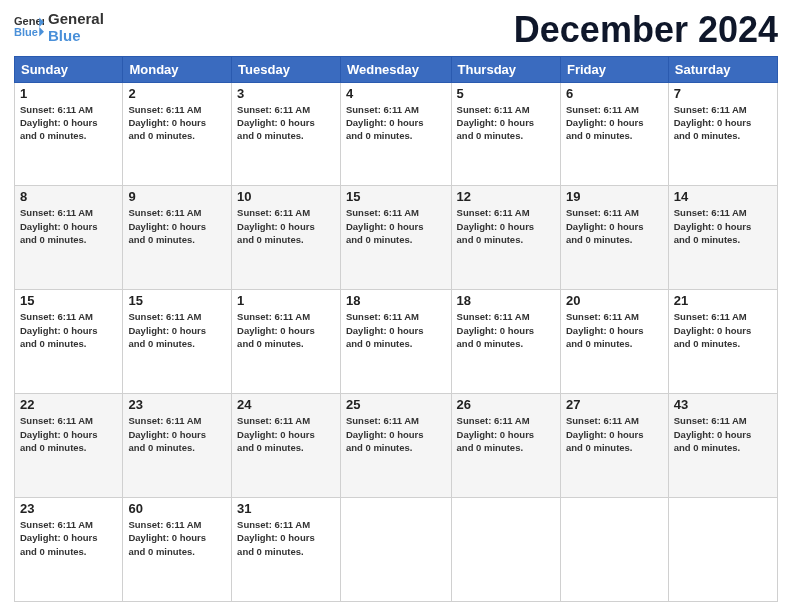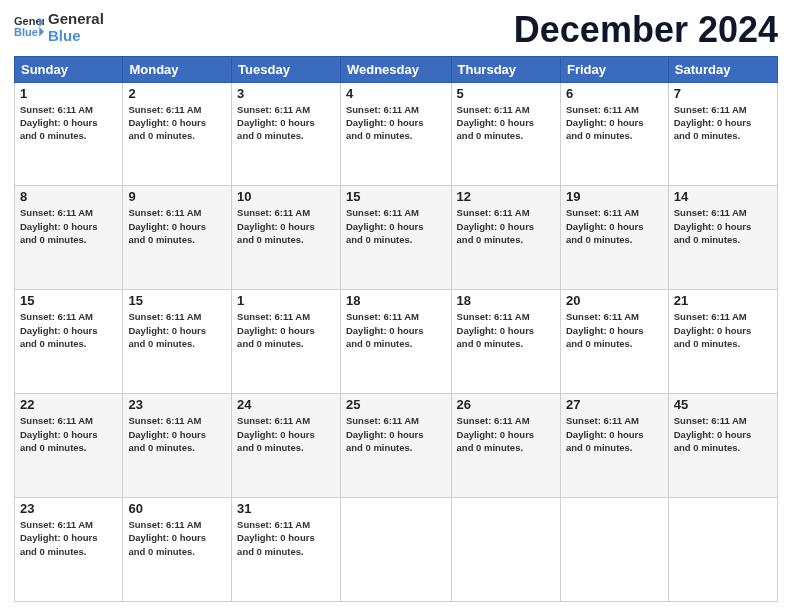--- a/index.html
+++ b/index.html
@@ -284,21 +284,21 @@
 Daylight: 0 hours
 and 0 minutes.</div>
           </td>
           <td>
             <div class="day-number">27</div>
             <div class="day-info" style="white-space: pre-line;">Sunset: 6:11 AM
 Daylight: 0 hours
 and 0 minutes.</div>
           </td>
           <td>
-            <div class="day-number">45</div>
+            <div class="day-number">43</div>
             <div class="day-info" style="white-space: pre-line;">Sunset: 6:11 AM
 Daylight: 0 hours
 and 0 minutes.</div>
           </td>
         </tr>
         <tr>
           <td>
             <div class="day-number">23</div>
             <div class="day-info" style="white-space: pre-line;">Sunset: 6:11 AM
 Daylight: 0 hours

